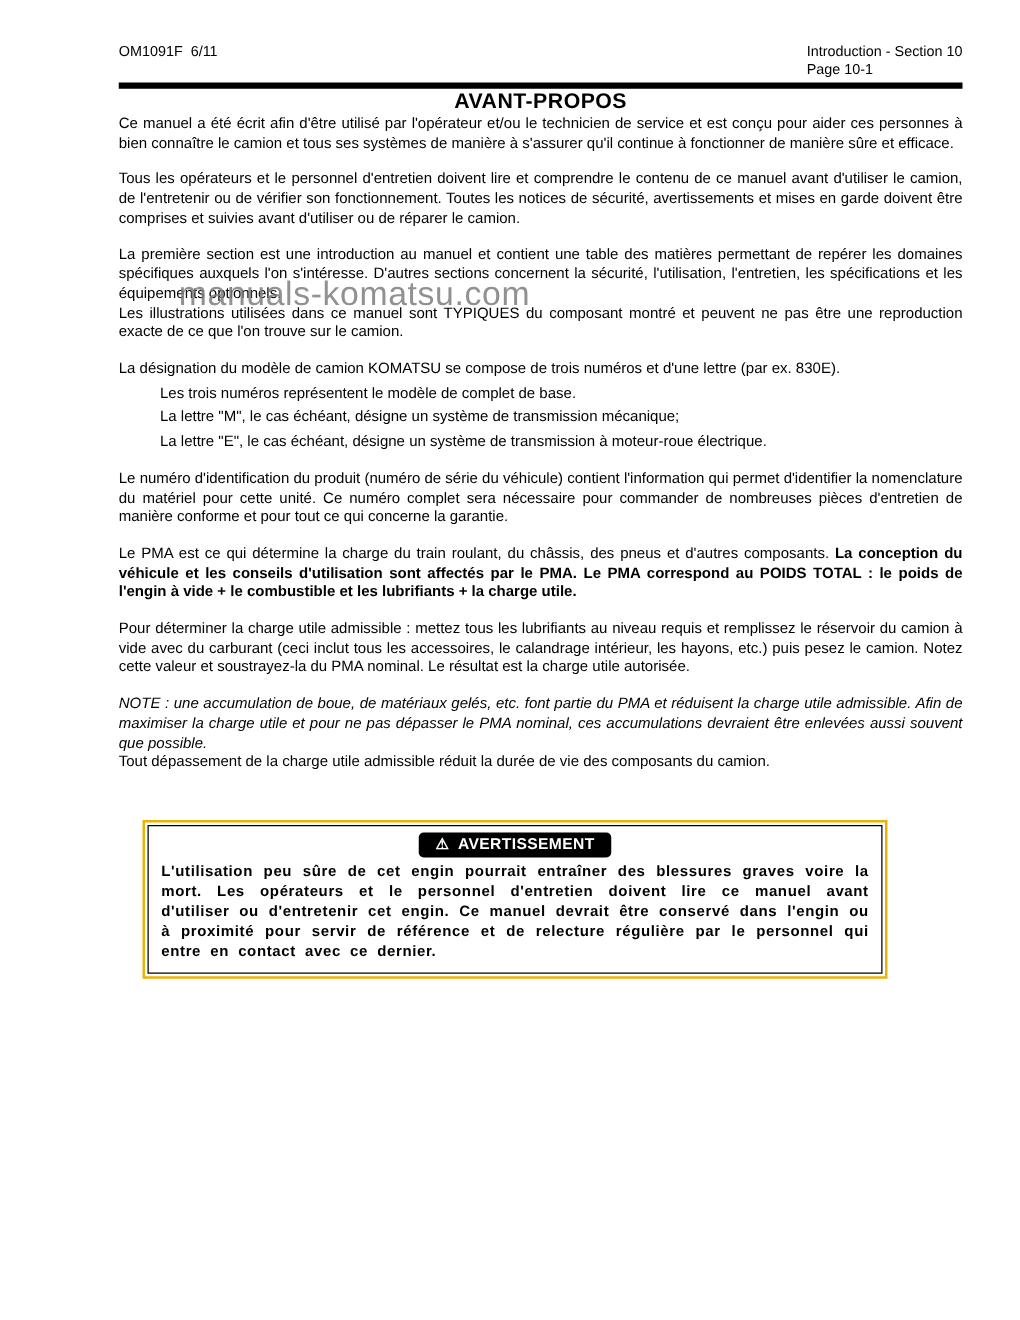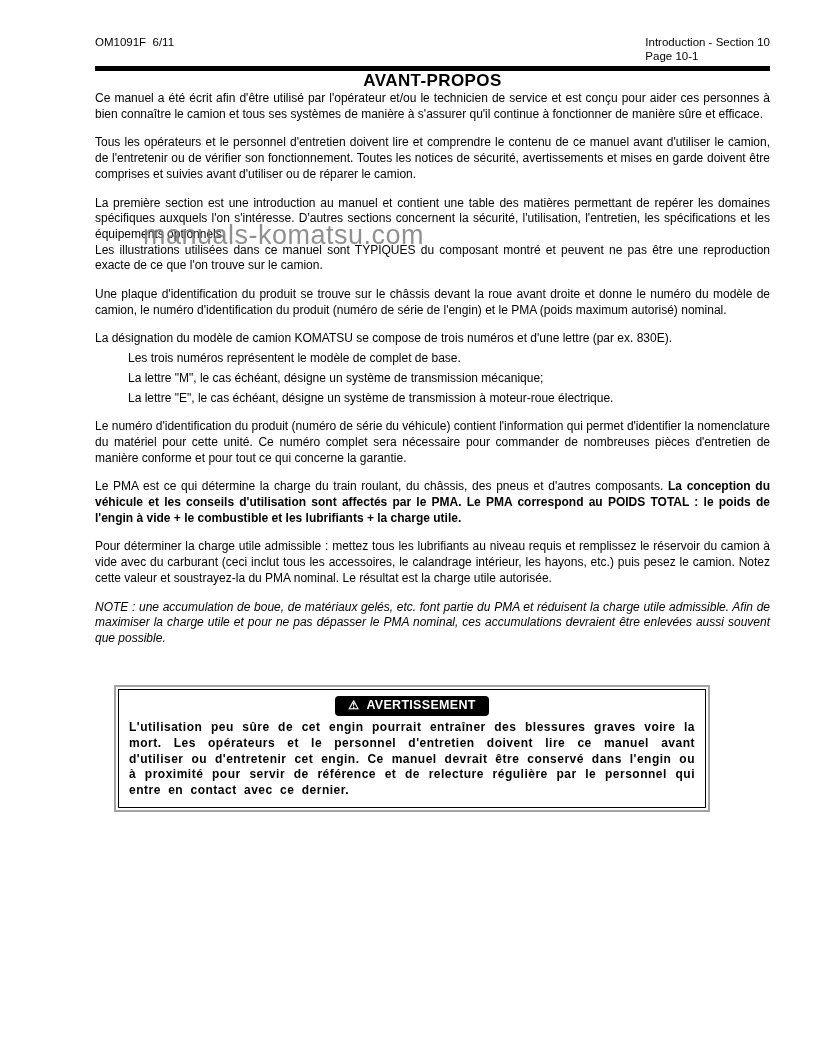--- a/index.html
+++ b/index.html
@@ -25,21 +25,21 @@
   .content p { margin: 0 0 13px 0; }
   .line { display: block; }
   .indent { margin-left: 33px; margin-top: 4px; }
   .b { font-weight: bold; }
   .i { font-style: italic; }
   .watermark {
     position: absolute; left: 143px; top: 220px;
     font-size: 27px; color: #7e7e7e; opacity: 0.85;
     letter-spacing: 0.5px; pointer-events: none; white-space: nowrap;
   }
-  .warn-outer { width: 588px; margin: 38px 0 0 19px; border: 2px solid #a3a3a3; padding: 2px; }
+  .warn-outer { width: 588px; margin: 38px 0 0 19px; border: 2px solid #eab308; padding: 2px; }
   .warn-inner { border: 1px solid #000; padding: 4px 9px 8px; }
   .warn-label-row { text-align: center; margin-top: 1px; }
   .warn-label {
     display: inline-block; background: #000; color: #fff;
     font-weight: bold; font-size: 12.5px; line-height: 15px;
     padding: 2px 13px 3px; border-radius: 4px; letter-spacing: 0.3px;
   }
   .warn-icon { margin-right: 7px; font-size: 12px; }
   .warn-body {
     margin: 4px 1px 0; font-weight: bold; font-size: 12px; line-height: 15.9px;
@@ -68,40 +68,40 @@
   <div class="content">
     <p>Ce manuel a été écrit afin d'être utilisé par l'opérateur et/ou le technicien de service et est conçu pour aider ces personnes à bien connaître le camion et tous ses systèmes de manière à s'assurer qu'il continue à fonctionner de manière sûre et efficace.</p>
 
     <p>Tous les opérateurs et le personnel d'entretien doivent lire et comprendre le contenu de ce manuel avant d'utiliser le camion, de l'entretenir ou de vérifier son fonctionnement. Toutes les notices de sécurité, avertissements et mises en garde doivent être comprises et suivies avant d'utiliser ou de réparer le camion.</p>
 
     <p>
       <span class="line">La première section est une introduction au manuel et contient une table des matières permettant de repérer les domaines spécifiques auxquels l'on s'intéresse. D'autres sections concernent la sécurité, l'utilisation, l'entretien, les spécifications et les équipements optionnels.</span>
       <span class="line">Les illustrations utilisées dans ce manuel sont TYPIQUES du composant montré et peuvent ne pas être une reproduction exacte de ce que l'on trouve sur le camion.</span>
     </p>
 
-    <p>Une plaque d'identification du produit se trouve sur le châssis devant la roue avant droite et donne le numéro du modèle de camion, le numéro d'identification du produit (numéro de série de l'engin) et le PMA (poids maximum autorisé) nominal.</p>
 
     <p>
       <span class="line">La désignation du modèle de camion KOMATSU se compose de trois numéros et d'une lettre (par ex. 830E).</span>
       <span class="line indent">Les trois numéros représentent le modèle de complet de base.</span>
       <span class="line indent">La lettre "M", le cas échéant, désigne un système de transmission mécanique;</span>
       <span class="line indent">La lettre "E", le cas échéant, désigne un système de transmission à moteur-roue électrique.</span>
     </p>
 
     <p>Le numéro d'identification du produit (numéro de série du véhicule) contient l'information qui permet d'identifier la nomenclature du matériel pour cette unité. Ce numéro complet sera nécessaire pour commander de nombreuses pièces d'entretien de manière conforme et pour tout ce qui concerne la garantie.</p>
 
     <p>
       <span>Le PMA est ce qui détermine la charge du train roulant, du châssis, des pneus et d'autres composants.</span>
       <span class="b">La conception du véhicule et les conseils d'utilisation sont affectés par le PMA. Le PMA correspond au POIDS TOTAL : le poids de l'engin à vide + le combustible et les lubrifiants + la charge utile.</span>
     </p>
 
     <p>Pour déterminer la charge utile admissible : mettez tous les lubrifiants au niveau requis et remplissez le réservoir du camion à vide avec du carburant (ceci inclut tous les accessoires, le calandrage intérieur, les hayons, etc.) puis pesez le camion. Notez cette valeur et soustrayez-la du PMA nominal. Le résultat est la charge utile autorisée.</p>
 
     <p>
       <span class="line i">NOTE : une accumulation de boue, de matériaux gelés, etc. font partie du PMA et réduisent la charge utile admissible. Afin de maximiser la charge utile et pour ne pas dépasser le PMA nominal, ces accumulations devraient être enlevées aussi souvent que possible.</span>
+      <span class="line">Tout dépassement de la charge utile admissible réduit la durée de vie des composants du camion.</span>
     </p>
   </div>
 
   <div class="warn-outer">
     <div class="warn-inner">
       <div class="warn-label-row">
         <span class="warn-label"><span class="warn-icon">⚠</span><span>AVERTISSEMENT</span></span>
       </div>
       <p class="warn-body">L'utilisation peu sûre de cet engin pourrait entraîner des blessures graves voire la mort. Les opérateurs et le personnel d'entretien doivent lire ce manuel avant d'utiliser ou d'entretenir cet engin. Ce manuel devrait être conservé dans l'engin ou à proximité pour servir de référence et de relecture régulière par le personnel qui entre en contact avec ce dernier.</p>
     </div>

